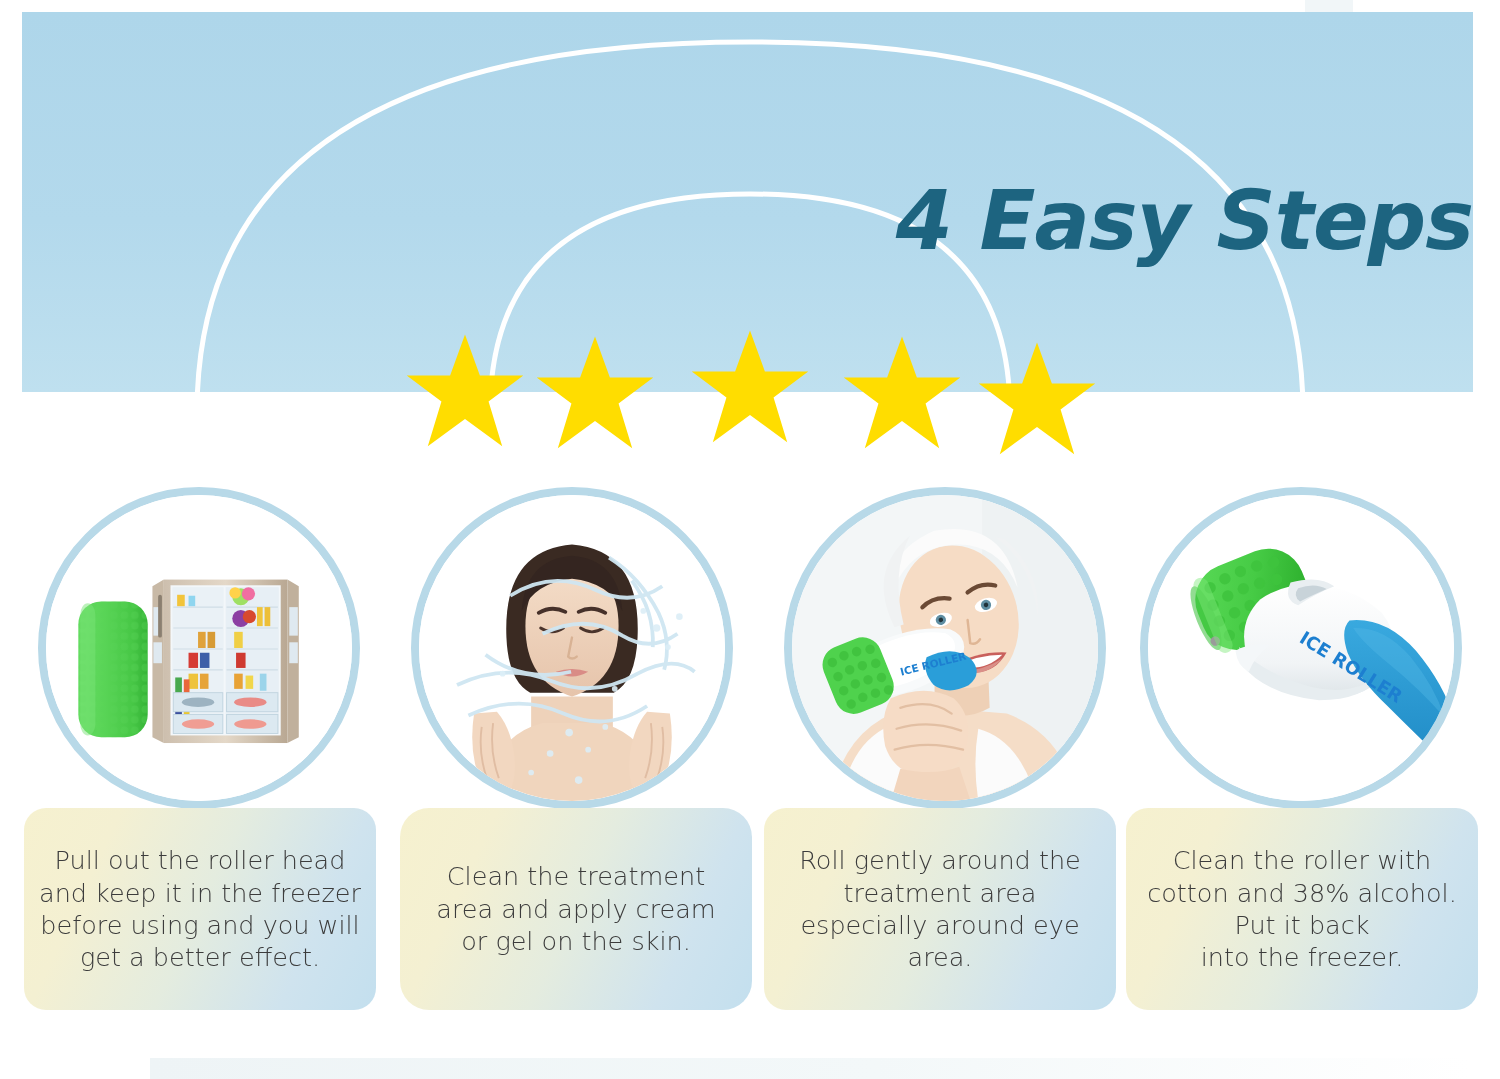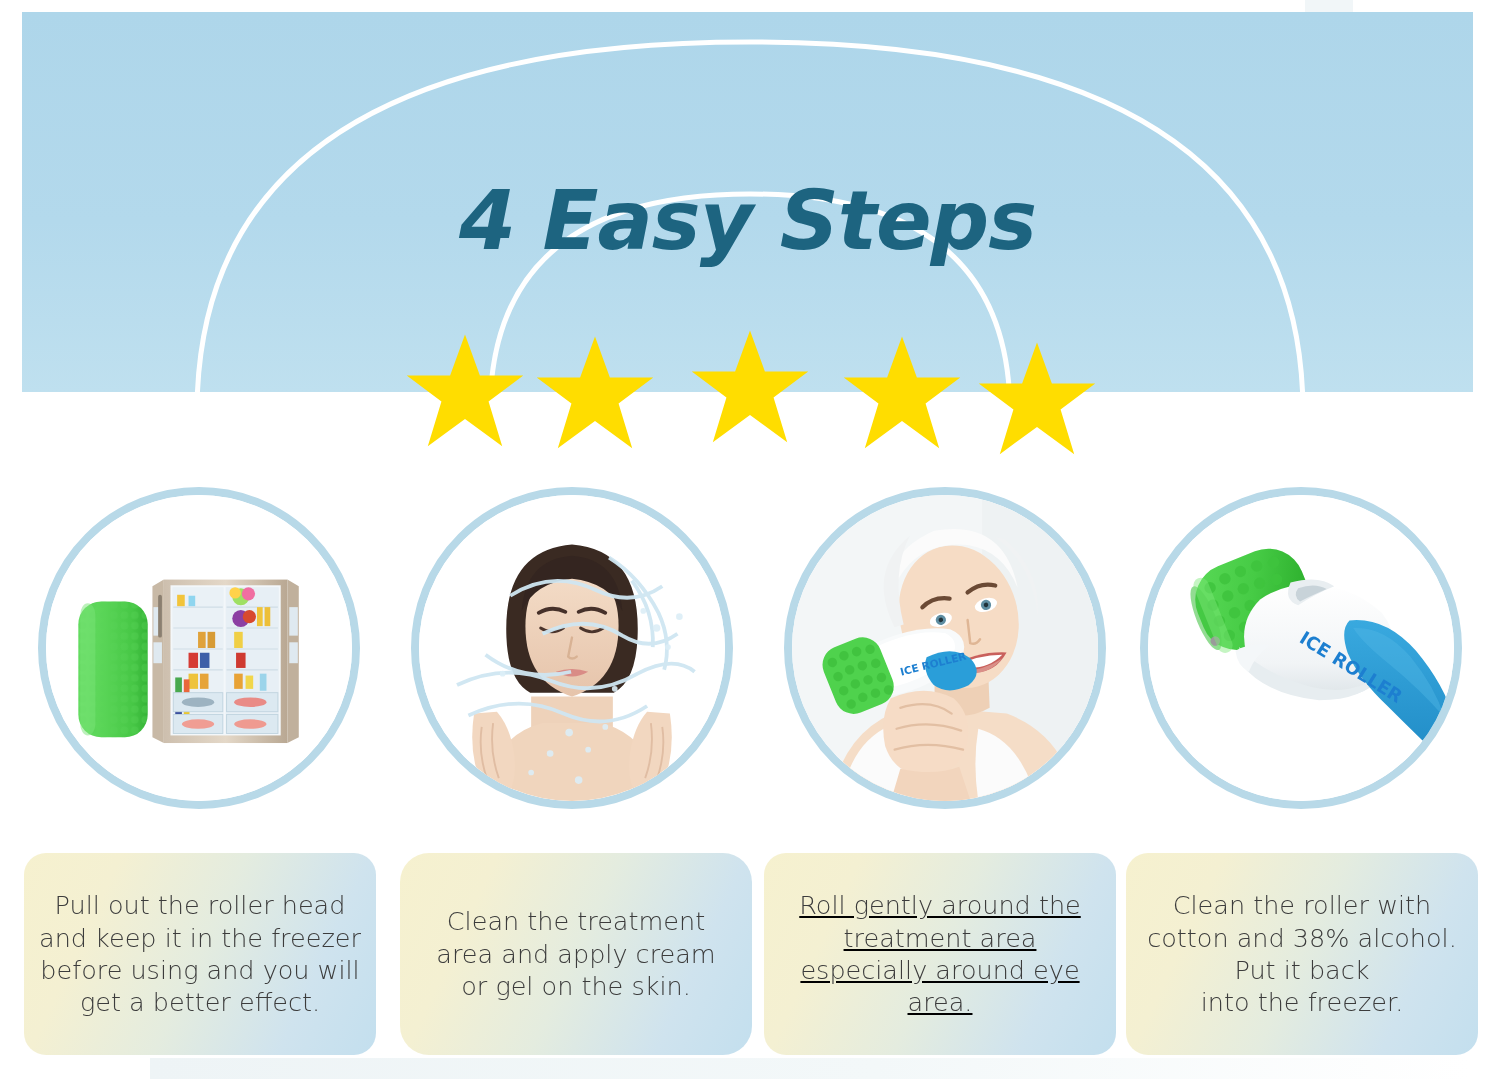--- a/index.html
+++ b/index.html
@@ -52,21 +52,21 @@
     left: 0;
     top: 0;
     width: 100%;
     height: 100%;
   }
   .banner-title {
     position: absolute;
     left: 0;
     top: 168px;
     width: 1451px;
-    text-align: center;
+    text-align: right;
     font-family: "DejaVu Sans", sans-serif;
     font-size: 82px;
     font-weight: bold;
     font-style: italic;
     letter-spacing: -1px;
     color: #1d6480;
     line-height: 1;
     white-space: nowrap;
   }
 
@@ -109,21 +109,21 @@
     left: 0; top: 0;
     width: 100%;
     height: 100%;
   }
   .circle-inner svg { display: block; width: 100%; height: 100%; }
 
   
   .captions-row {
     position: absolute;
     left: 0;
-    top: 853px;
+    top: 808px;
     width: 1212px;
     height: 205px;
   }
   .caption-box {
     position: absolute;
     top: 0;
     width: 352px;
     height: 202px;
     border-radius: 22px;
     background: linear-gradient(115deg, #f6f1cf 0%, #f4f0d2 22%, #e4ecdf 50%, #cfe3ee 78%, #c3dfee 100%);
@@ -505,21 +505,21 @@
       <div class="caption-text">Pull out the roller head
 and keep it in the freezer
 before using and you will
 get a better effect.</div>
     </div>
     <div class="caption-box" style="left:400px;border-radius:29px;">
       <div class="caption-text">Clean the treatment
 area and apply cream
 or gel on the skin.</div>
     </div>
-    <div class="caption-box" style="left:764px;text-decoration:underline;">
+    <div class="caption-box" style="left:764px;">
       <div class="caption-text">Roll gently around the
 treatment area
 especially around eye
 area.</div>
     </div>
     <div class="caption-box" style="left:1126px;">
       <div class="caption-text">Clean the roller with
 cotton and 38% alcohol.
 Put it back
 into the freezer.</div>

